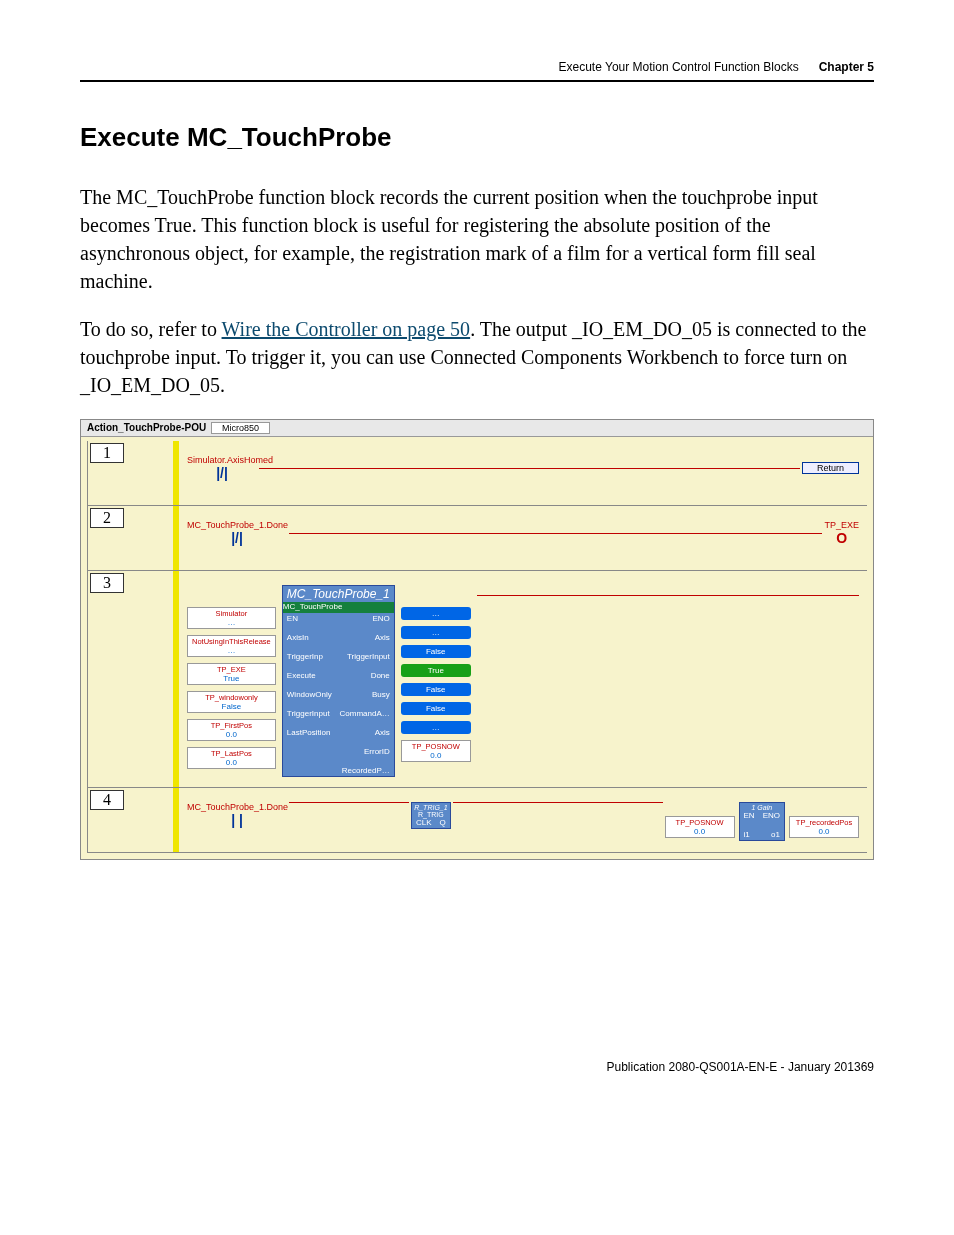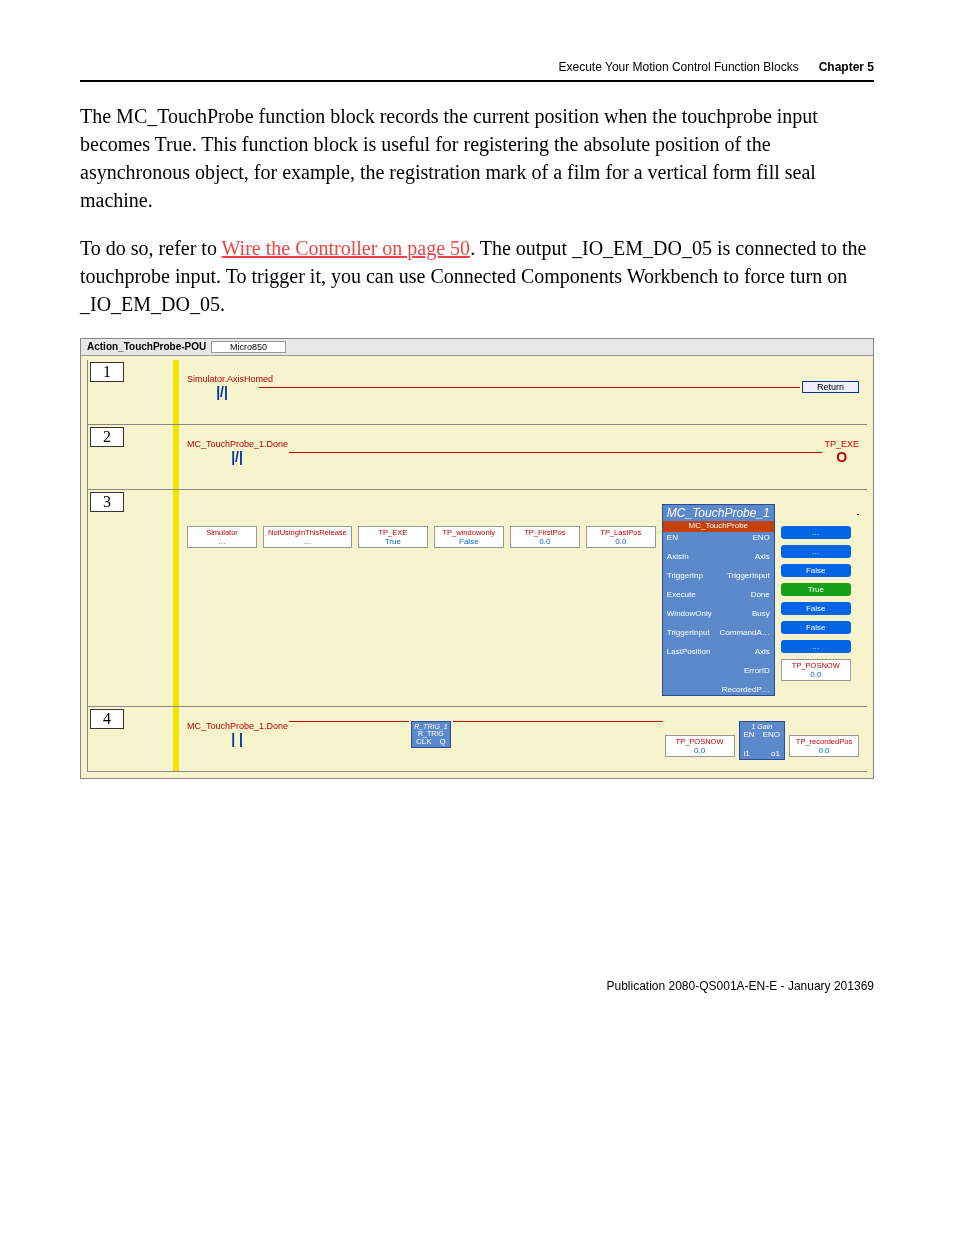--- a/index.html
+++ b/index.html
@@ -13,36 +13,36 @@
   .page {
     padding: 60px 80px 40px 80px;
   }
   .header-line {
     display: flex;
     justify-content: flex-end;
     font-family: Arial, Helvetica, sans-serif;
     font-size: 12px;
     border-bottom: 2px solid #000;
     padding-bottom: 6px;
-    margin-bottom: 20px;
+    margin-bottom: 40px;
   }
   .header-line .left { font-weight: normal; margin-right: 20px; }
   .header-line .right { font-weight: bold; }
   h1 {
     font-family: Arial, Helvetica, sans-serif;
     font-size: 26px;
     font-weight: bold;
     margin: 0 0 30px 0;
   }
   p.body {
     font-size: 20px;
     line-height: 1.4;
     margin: 0 0 20px 0;
   }
-  a.link { color: #ef4444; }
+  a.link { color: #0c4a6e; }
   .footer {
     display: flex;
     justify-content: flex-end;
     font-family: Arial, Helvetica, sans-serif;
     font-size: 12px;
     margin-top: 200px;
   }
 
   
   .ld-frame {
@@ -55,21 +55,21 @@
   .ld-tab {
     background: #e8e8e8;
     padding: 2px 6px;
     border-bottom: 1px solid #999;
   }
   .ld-tab .tabname { font-weight: bold; font-size: 10px; }
   .ld-tab .subtab {
     display: inline-block;
     border: 1px solid #999;
     background: #fff;
-    padding: 0 18px;
+    padding: 0 10px;
     margin-left: 2px;
     font-size: 9px;
   }
   .ld-canvas {
     background: #f7f3cc;
     position: relative;
     padding: 4px 6px 6px 6px;
   }
   .rung {
     display: flex;
@@ -130,21 +130,21 @@
 
   
   .fb {
     border: 1px solid #2a4a9a;
     background: #5b89c9;
     color: #fff;
     font-size: 8px;
     display: inline-block;
   }
   .fb-title { background: #5b89c9; color: #fff; text-align: center; font-style: italic; padding: 1px 4px; font-size: 12px; }
-  .fb-sub { background: #c2410c; color: #fff; text-align: center; padding: 0 16px 2px; font-size: 8px; }
+  .fb-sub { background: #15803d; color: #fff; text-align: left; padding: 0 0 2px; font-size: 8px; }
   .fb-row { display: flex; justify-content: space-between; padding: 1px 4px; font-size: 8px; }
   .fb-row span { white-space: nowrap; }
 
   .val-box {
     border: 1px solid #999;
     background: #fff;
     font-size: 8px;
     text-align: center;
     padding: 1px 4px;
     display: inline-block;
@@ -180,20 +180,21 @@
 </head>
 <body>
 
 <div class="page">
 
   <div class="header-line">
     <span class="left">Execute Your Motion Control Function Blocks</span>
     <span class="right">Chapter 5</span>
   </div>
 
+  <h1>Execute MC_TouchProbe</h1>
 
   <p class="body">The MC_TouchProbe function block records the current position when the touchprobe input becomes True. This function block is useful for registering the absolute position of the asynchronous object, for example, the registration mark of a film for a vertical form fill seal machine.</p>
   <p class="body">
     <span>To do so, refer to </span><a class="link" href="#">Wire the Controller on page 50</a><span>. The output _IO_EM_DO_05 is connected to the touchprobe input. To trigger it, you can use Connected Components Workbench to force turn on _IO_EM_DO_05.</span>
   </p>
 
   <div class="ld-frame">
     <div class="ld-tab">
       <span class="tabname">Action_TouchProbe-POU</span>
       <span class="subtab">Micro850</span>
@@ -229,21 +230,21 @@
             </div>
           </div>
         </div>
       </div>
 
       <div class="rung">
         <div class="rung-num"><span class="num">3</span></div>
         <div class="rung-body">
           <div style="display:flex;align-items:flex-start;gap:6px;">
 
-            <div style="display:flex;gap:6px;margin-top:22px;">
+            <div style="display:flex;flex-direction:column;gap:6px;margin-top:22px;">
               <div class="val-box"><span class="lbl">Simulator</span><span class="val">…</span></div>
               <div class="val-box"><span class="lbl">NotUsingInThisRelease</span><span class="val">…</span></div>
               <div class="val-box"><span class="lbl">TP_EXE</span><span class="val">True</span></div>
               <div class="val-box"><span class="lbl">TP_windowonly</span><span class="val">False</span></div>
               <div class="val-box"><span class="lbl">TP_FirstPos</span><span class="val">0.0</span></div>
               <div class="val-box"><span class="lbl">TP_LastPos</span><span class="val">0.0</span></div>
             </div>
 
             <div class="fb">
               <div class="fb-title">MC_TouchProbe_1</div>

